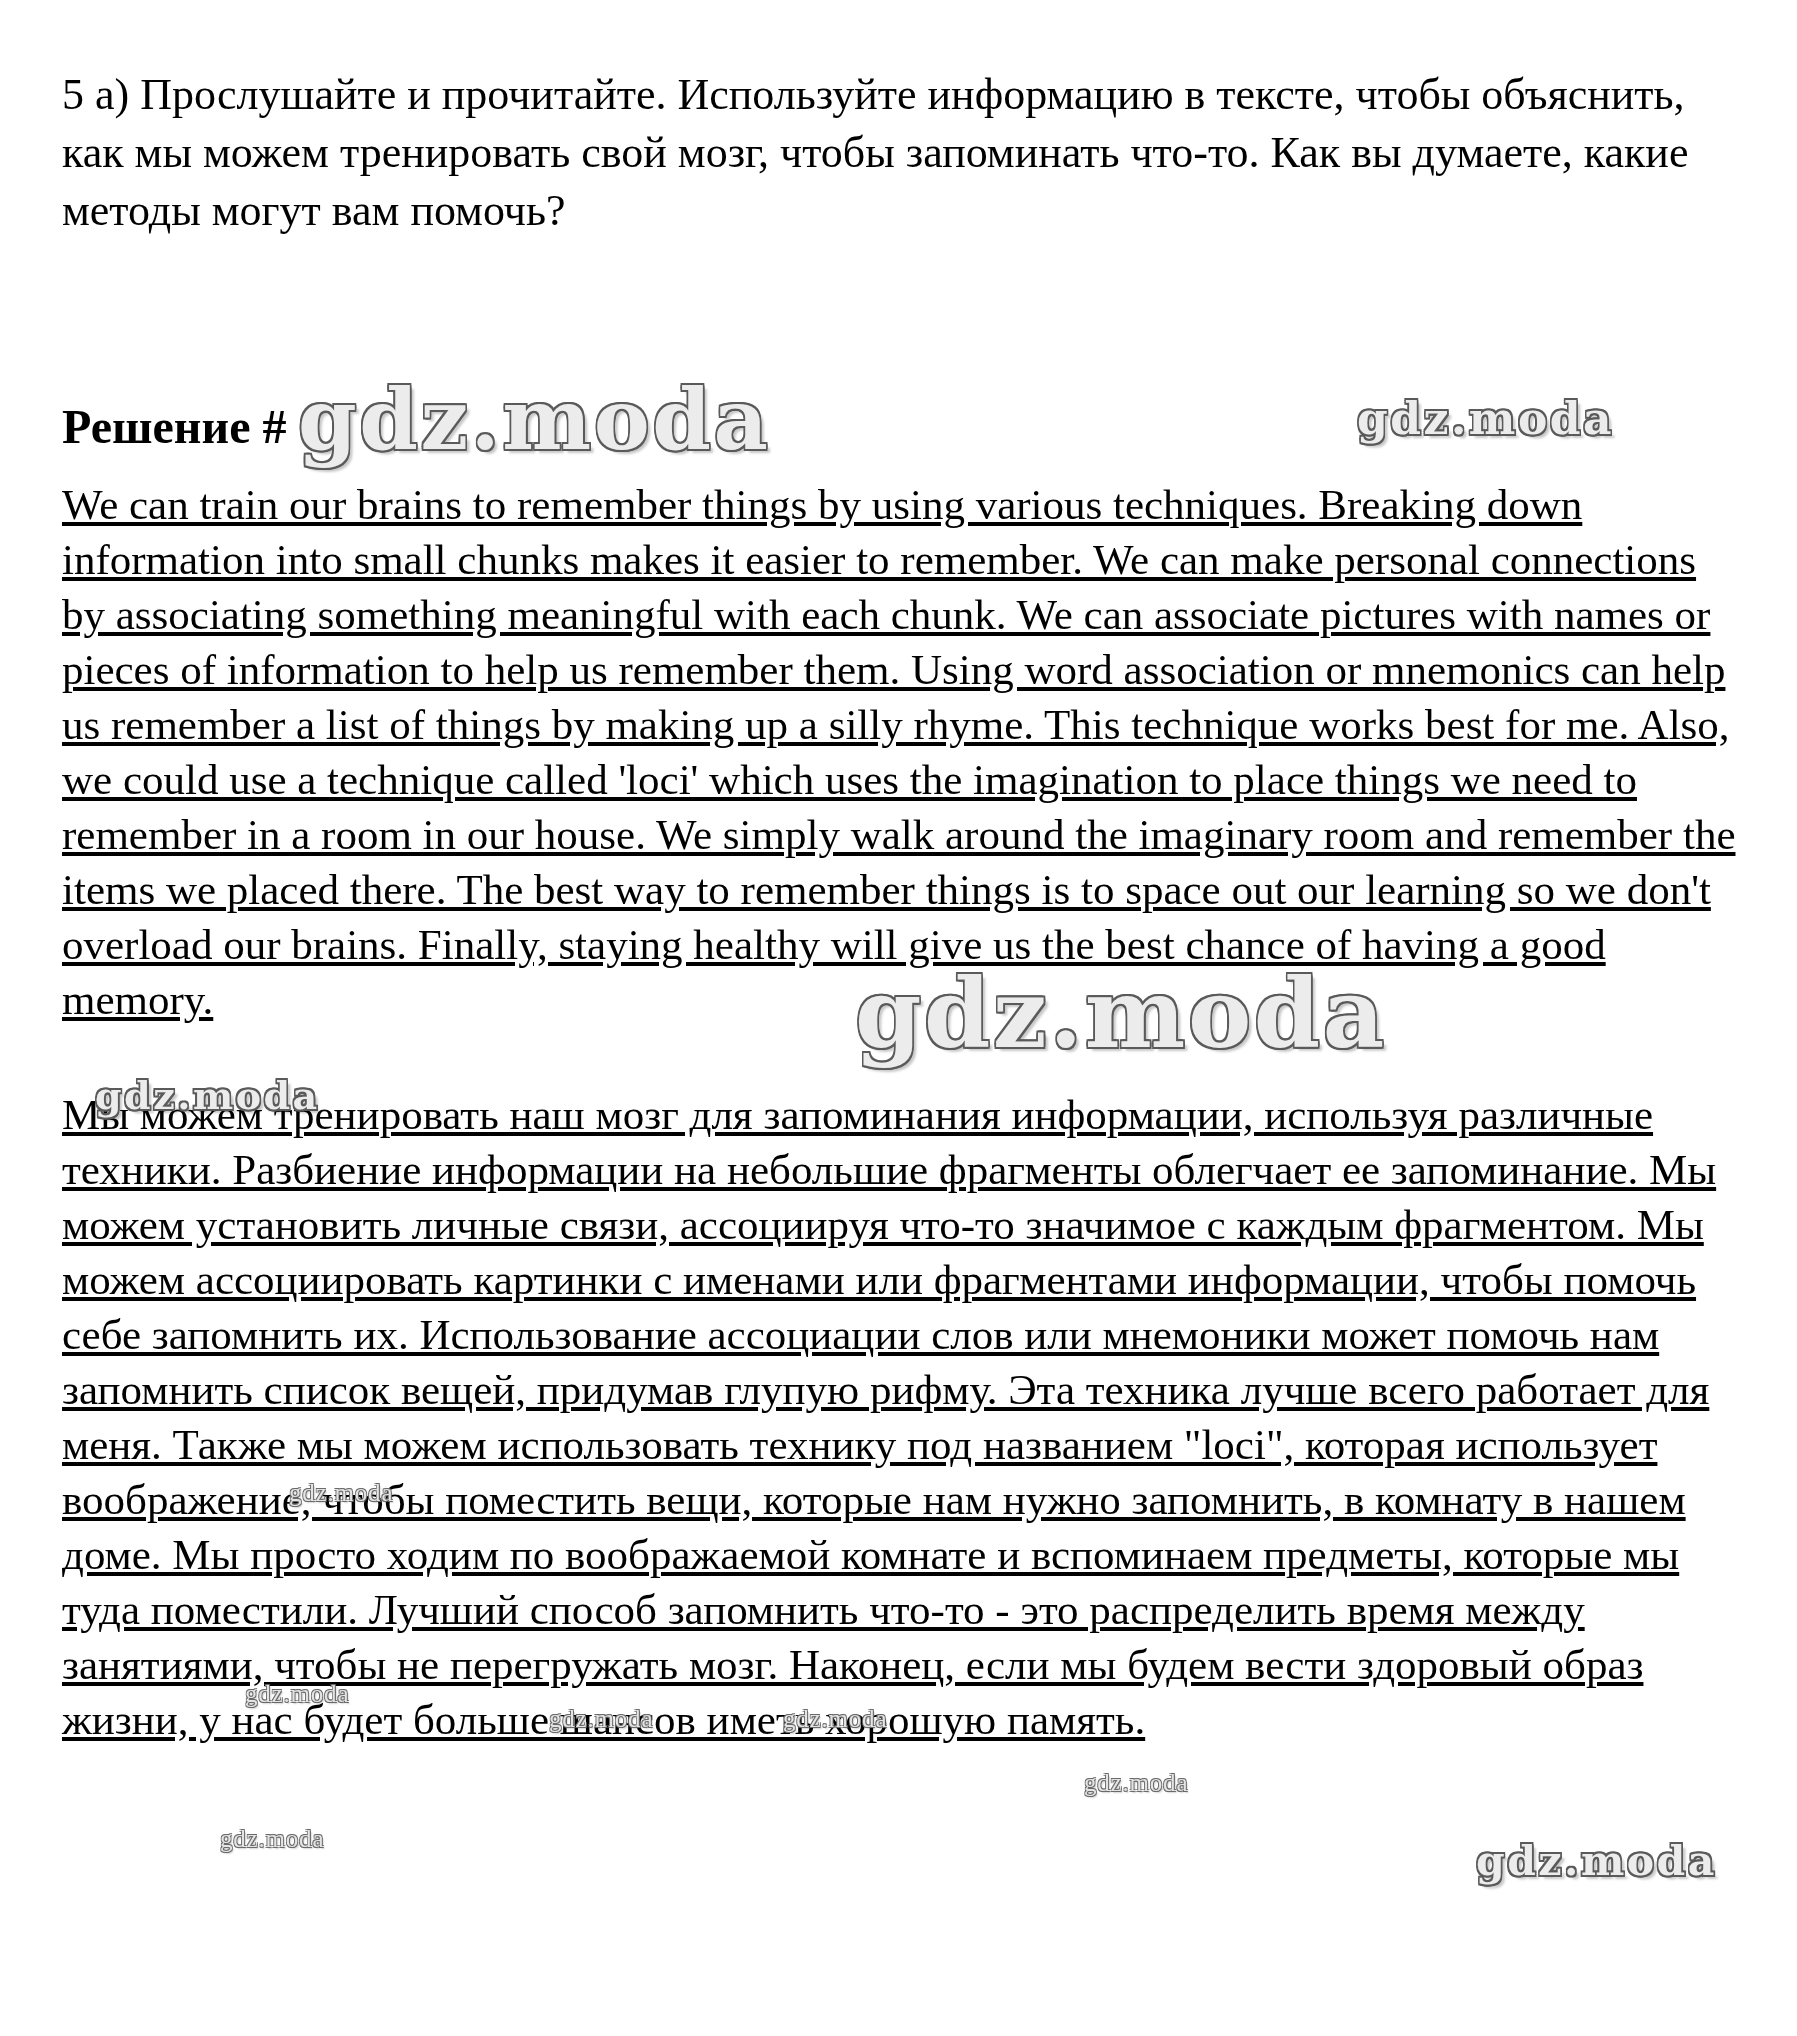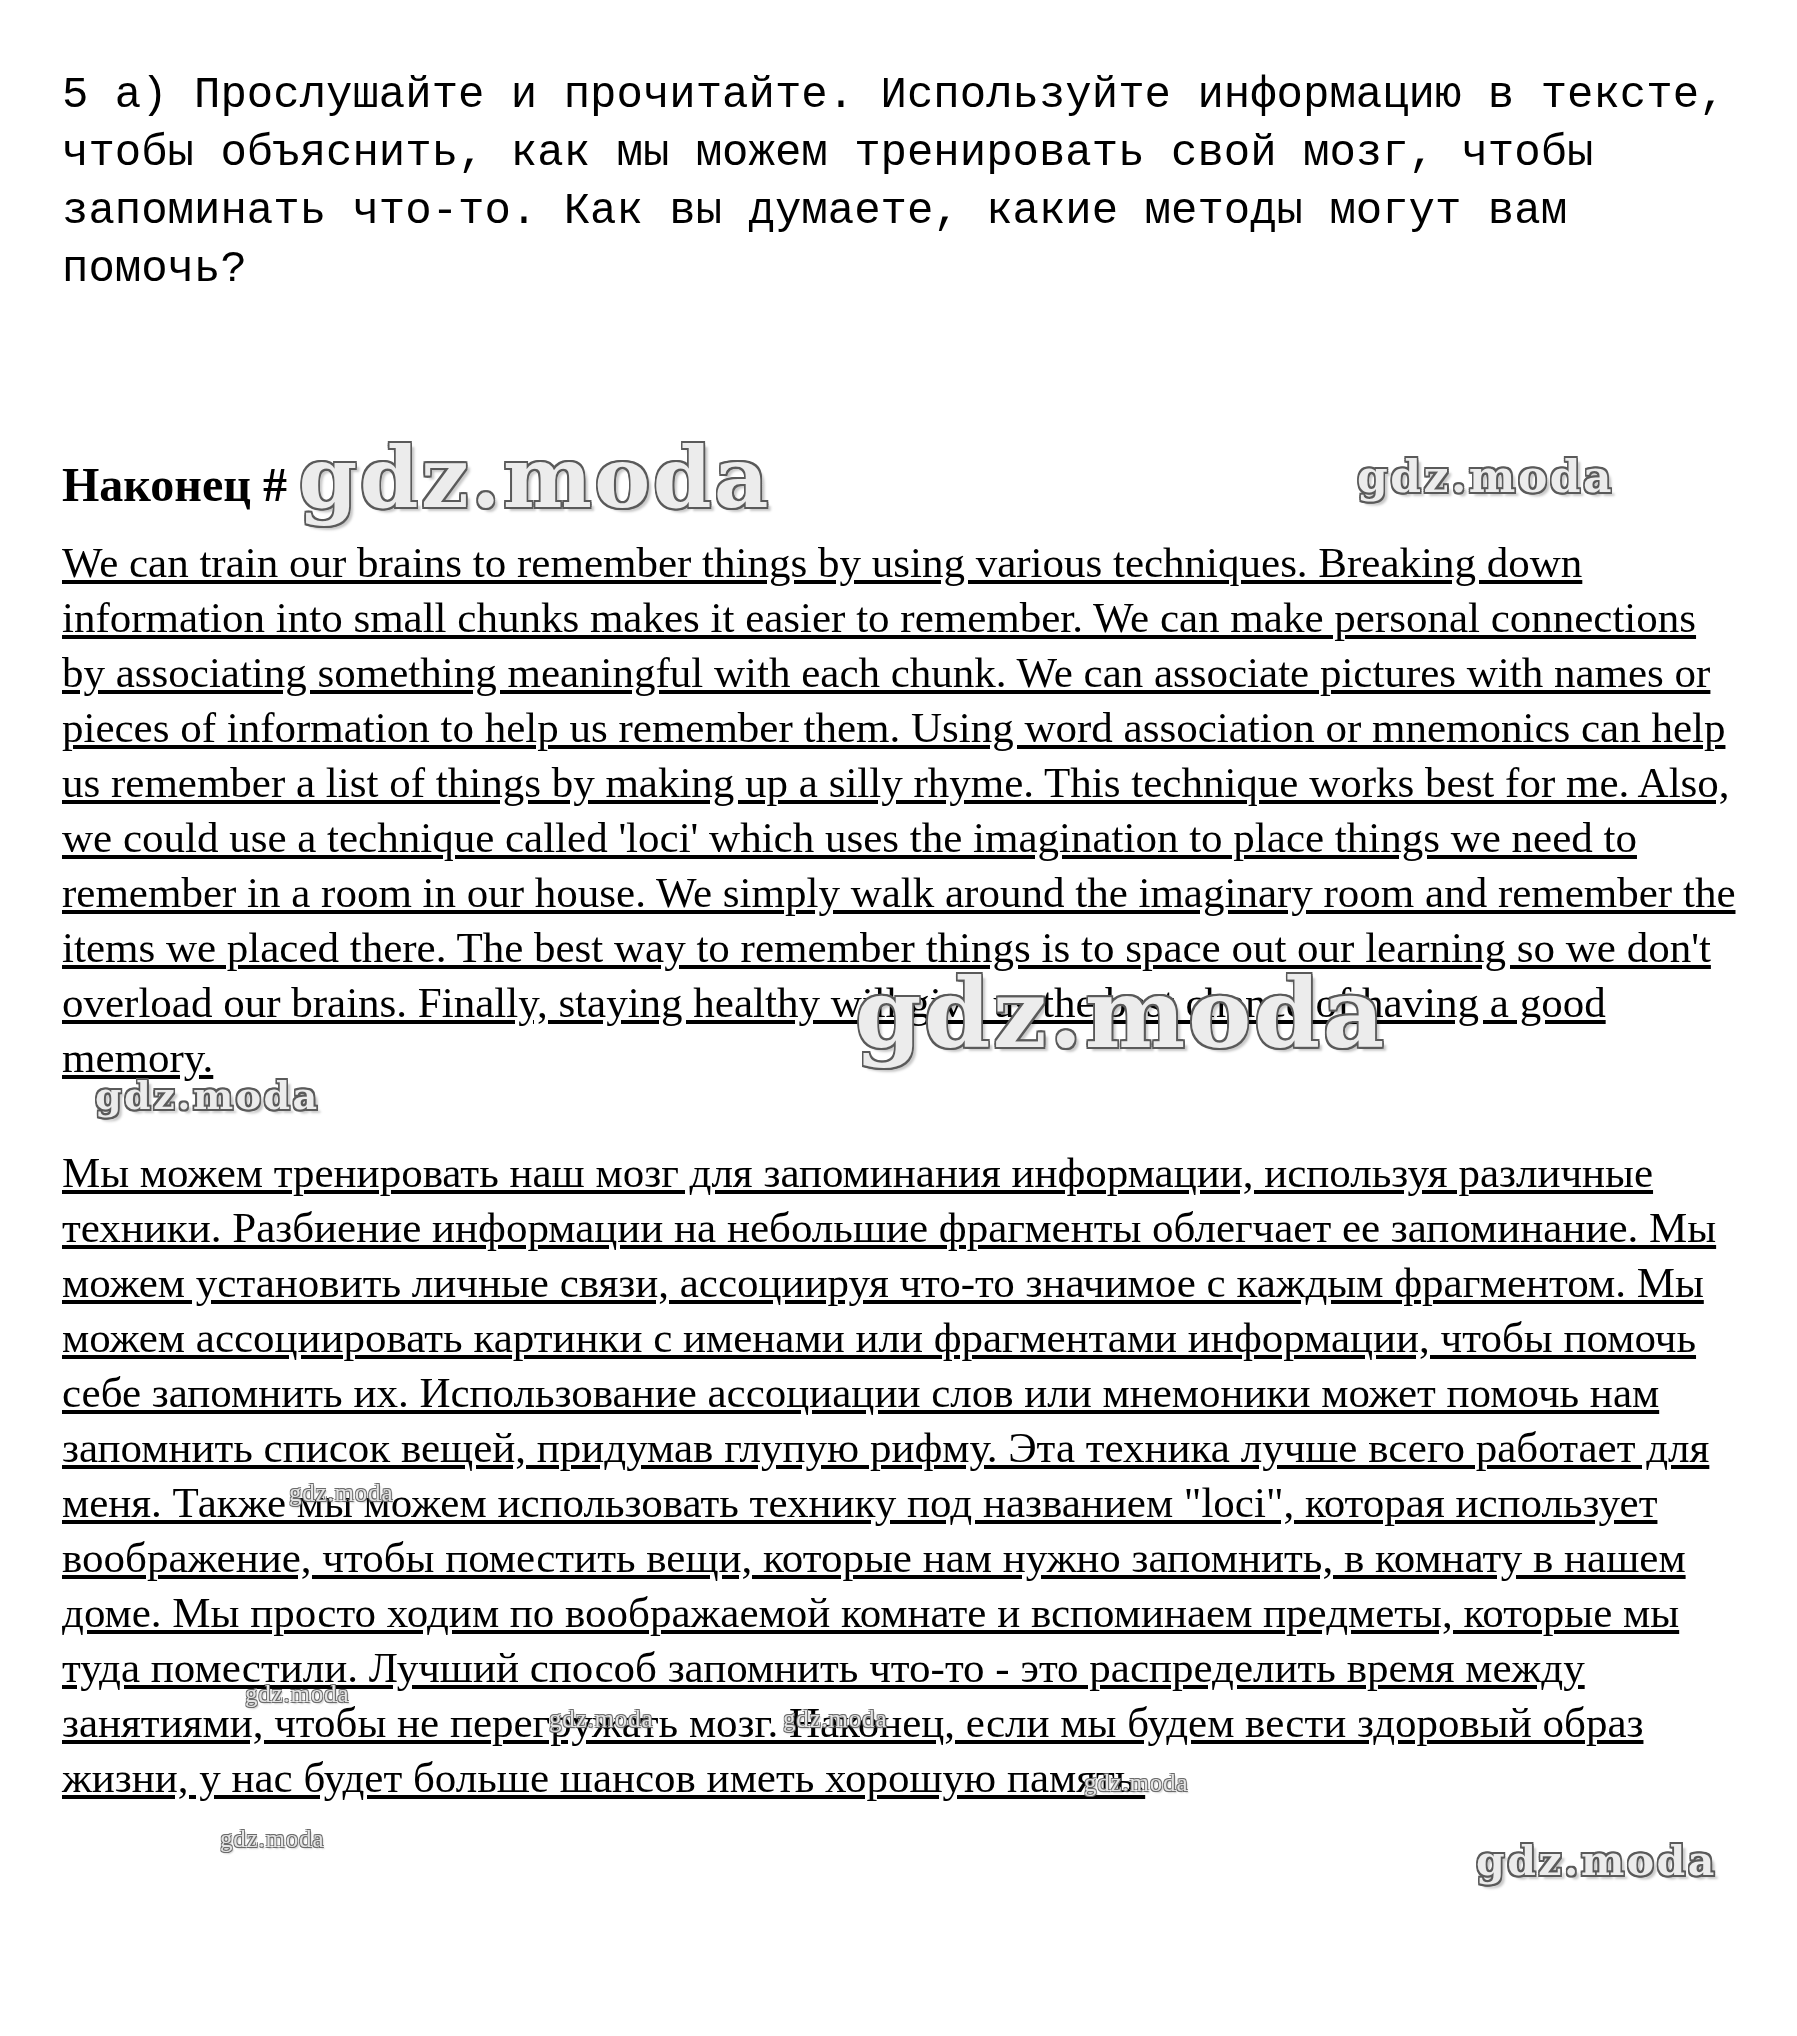--- a/index.html
+++ b/index.html
@@ -18,21 +18,20 @@
   .page {
     position: absolute;
     left: 62px;
     top: 66px;
     width: 1678px;
   }
   .task {
     margin: 0;
     font-size: 44px;
     line-height: 58px;
-    font-family: Liberation Mono, monospace;
   }
   .solution-row {
     position: relative;
     margin-top: 122px;
     height: 100px;
     display: flex;
     align-items: flex-end;
   }
   .solution-label {
     font-weight: bold;
@@ -119,21 +118,21 @@
   }
 </style>
 </head>
 <body>
 
 <div class="page">
 
   <p class="task">5 а) Прослушайте и прочитайте. Используйте информацию в тексте, чтобы объяснить, как мы можем тренировать свой мозг, чтобы запоминать что-то. Как вы думаете, какие методы могут вам помочь?</p>
 
   <div class="solution-row">
-    <span class="solution-label">Наконец #</span>
+    <span class="solution-label">Решение #</span>
     <span class="wm wm-heading">gdz.moda</span>
     <span class="wm wm-heading-right">gdz.moda</span>
   </div>
 
   <p class="body-text english">We can train our brains to remember things by using various techniques. Breaking down information into small chunks makes it easier to remember. We can make personal connections by associating something meaningful with each chunk. We can associate pictures with names or pieces of information to help us remember them. Using word association or mnemonics can help us remember a list of things by making up a silly rhyme. This technique works best for me. Also, we could use a technique called 'loci' which uses the imagination to place things we need to remember in a room in our house. We simply walk around the imaginary room and remember the items we placed there. The best way to remember things is to space out our learning so we don't overload our brains. Finally, staying healthy will give us the best chance of having a good memory.</p>
 
   <p class="body-text russian">Мы можем тренировать наш мозг для запоминания информации, используя различные техники. Разбиение информации на небольшие фрагменты облегчает ее запоминание. Мы можем установить личные связи, ассоциируя что-то значимое с каждым фрагментом. Мы можем ассоциировать картинки с именами или фрагментами информации, чтобы помочь себе запомнить их. Использование ассоциации слов или мнемоники может помочь нам запомнить список вещей, придумав глупую рифму. Эта техника лучше всего работает для меня. Также мы можем использовать технику под названием "loci", которая использует воображение, чтобы поместить вещи, которые нам нужно запомнить, в комнату в нашем доме. Мы просто ходим по воображаемой комнате и вспоминаем предметы, которые мы туда поместили. Лучший способ запомнить что-то - это распределить время между занятиями, чтобы не перегружать мозг. Наконец, если мы будем вести здоровый образ жизни, у нас будет больше шансов иметь хорошую память.</p>
 
 </div>
 

